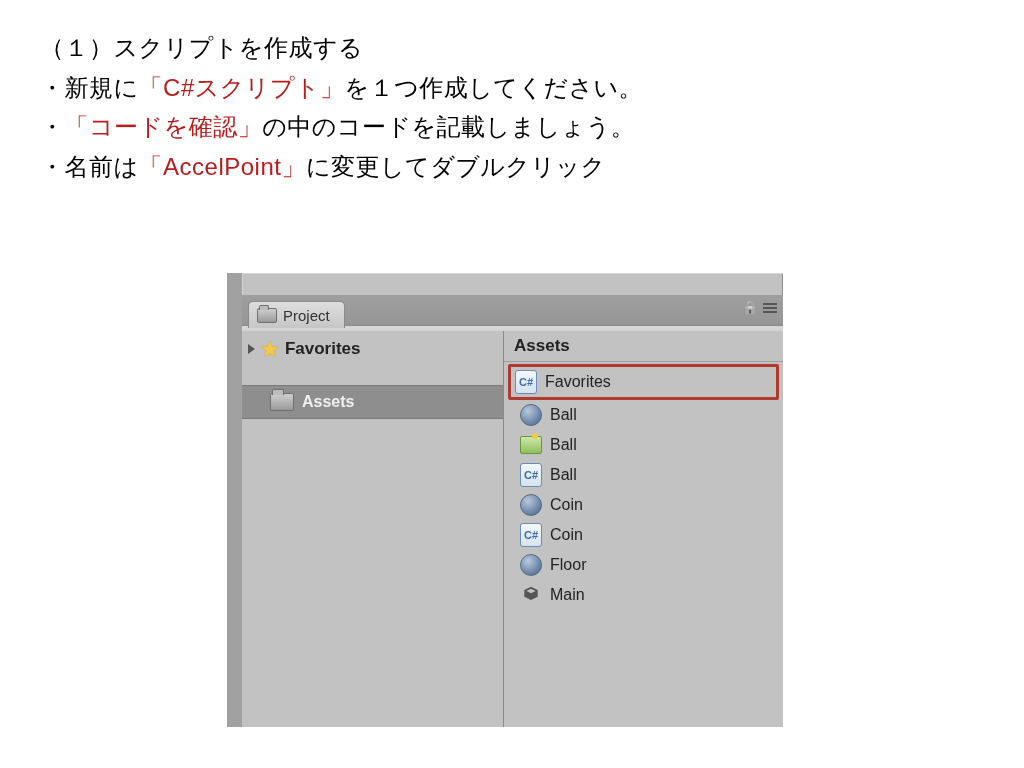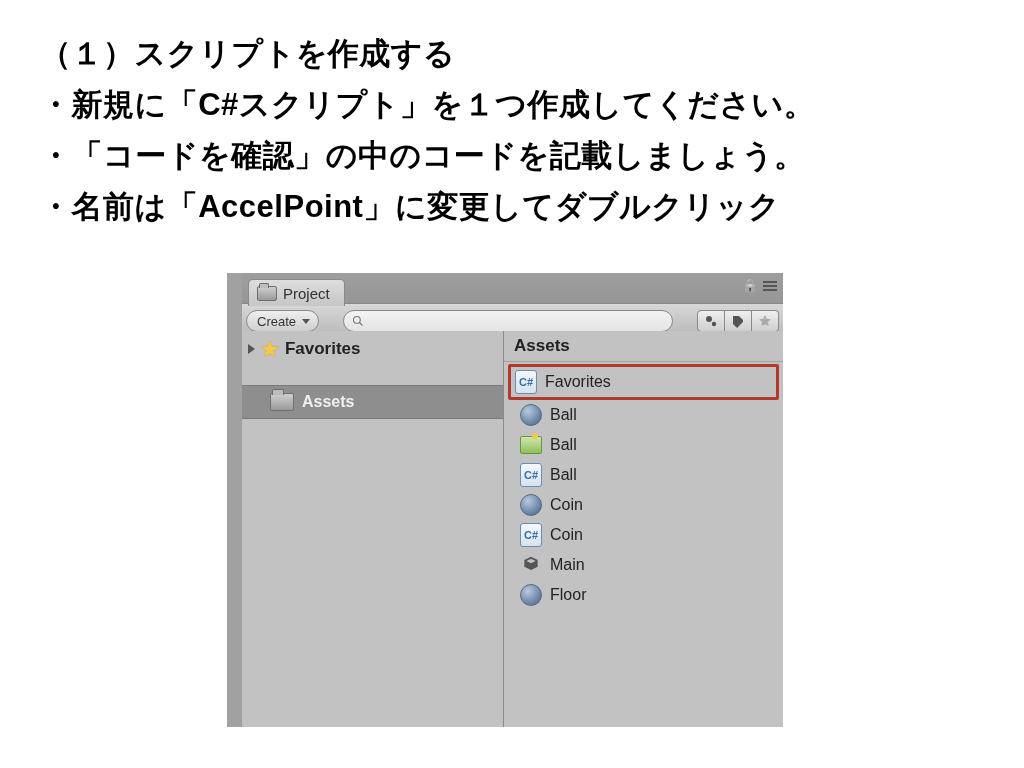--- a/index.html
+++ b/index.html
@@ -12,26 +12,26 @@
     color: #000;
   }
   .slide {
     width: 1024px;
     height: 768px;
     position: relative;
     box-sizing: border-box;
     padding: 28px 40px 0 40px;
   }
   .txt {
-    font-size: 31px;
-    font-weight: 700;
+    font-size: 24px;
+    font-weight: 400;
     line-height: 1.65;
     letter-spacing: 0.5px;
   }
-  .red { color: #000000; }
+  .red { color: #b91c1c; }
   
   .panel-wrap {
     position: absolute;
     left: 227px;
     top: 273px;
     width: 556px;
     height: 454px;
     background: #a1a1a1;
   }
   .panel {
@@ -42,20 +42,21 @@
     bottom: 0;
     background: #c2c2c2;
     box-shadow: inset 1px 1px 0 #d6d6d6, inset -1px -1px 0 #8b8b8b;
   }
   
   .tab-strip {
     height: 30px;
     background: linear-gradient(#9e9e9e,#969696);
     position: relative;
     border-bottom: 1px solid #8a8a8a;
+    margin-top: 22px;
   }
   .tab {
     position: absolute;
     left: 6px;
     top: 6px;
     height: 26px;
     padding: 0 14px 0 8px;
     background: linear-gradient(#dedede,#c6c6c6);
     border: 1px solid #8a8a8a;
     border-bottom: none;
@@ -340,33 +341,33 @@
                 <span>Coin</span>
               </div>
               <div class="file-row">
                 <span class="ic">
                   <span class="ic-cs">C#</span>
                 </span>
                 <span>Coin</span>
               </div>
               <div class="file-row">
                 <span class="ic">
+                  <span class="ic-ball"></span>
+                </span>
+                <span>Floor</span>
+              </div>
+              <div class="file-row">
+                <span class="ic">
                   <span class="ic-unity">
                     <svg viewBox="0 0 24 24">
                       <path fill="#555" d="M12 2l8 4v8l-8 4-8-4V6z"></path>
                       <path fill="#c2c2c2" d="M12 4.5l5.5 2.75L12 10 6.5 7.25z"></path>
                     </svg>
                   </span>
                 </span>
                 <span>Main</span>
               </div>
-              <div class="file-row">
-                <span class="ic">
-                  <span class="ic-ball"></span>
-                </span>
-                <span>Floor</span>
-              </div>
             </div>
         </div>
       </div>
     </div>
   </div>
 </div>
 
 </body></html>

